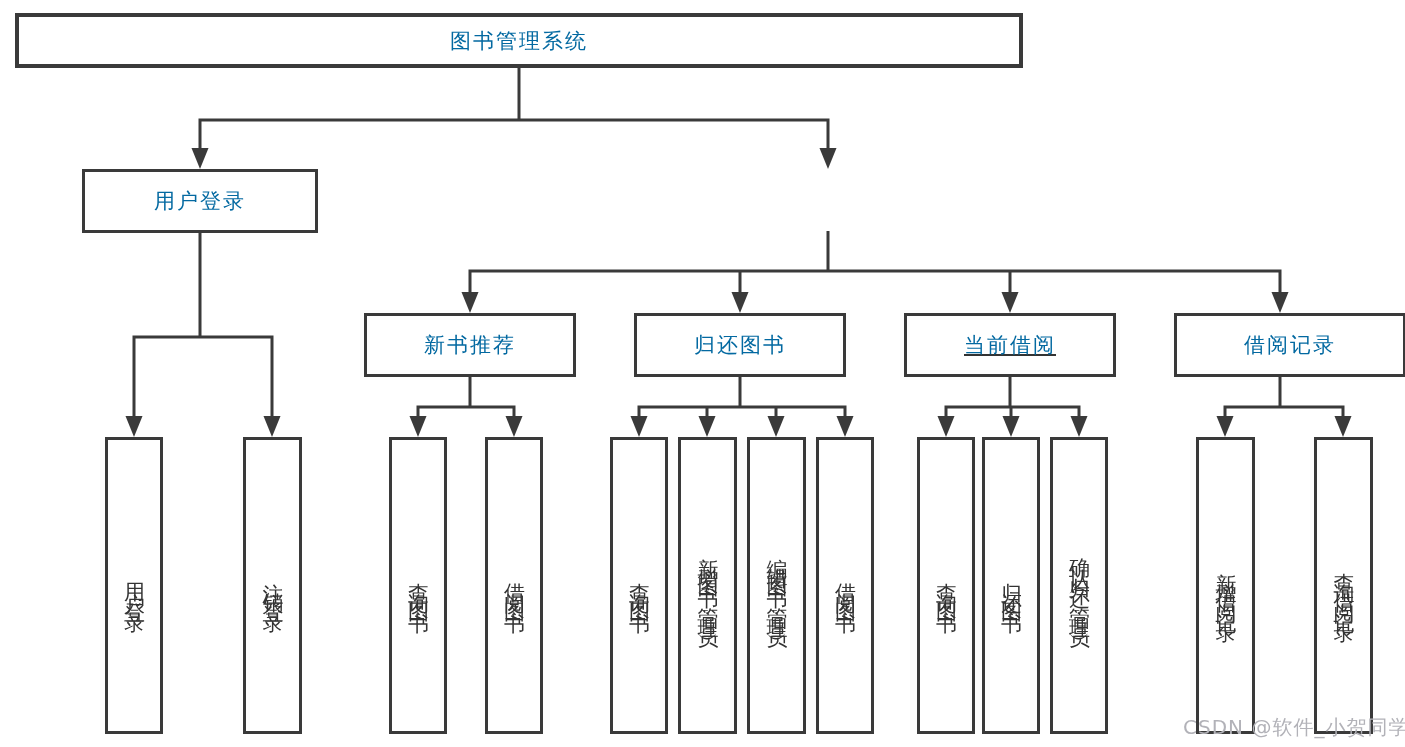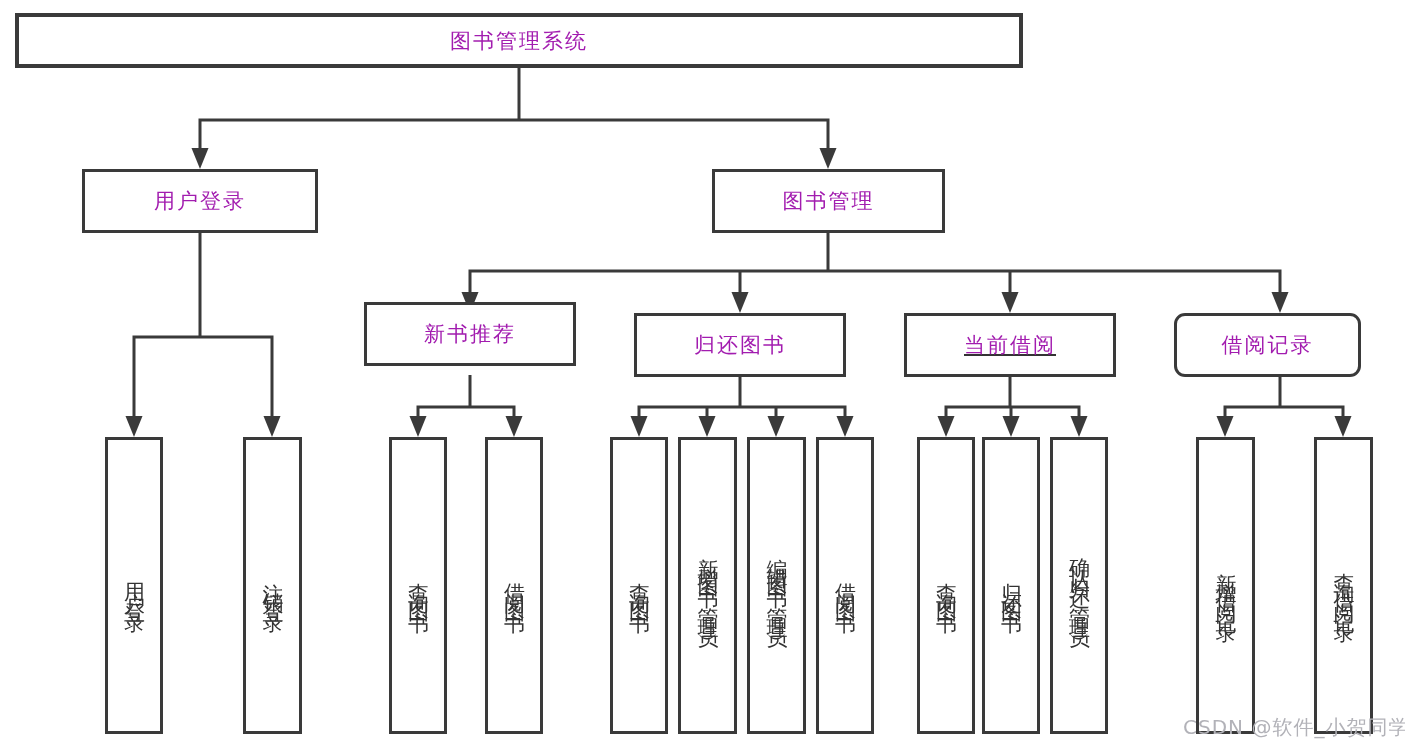--- a/index.html
+++ b/index.html
@@ -27,21 +27,21 @@
     display: flex;
     align-items: center;
     justify-content: center;
     color: #333333;
   }
   .box.root { border-width: 4px; }
   .hlabel {
     font-size: 21px;
     letter-spacing: 2px;
     white-space: nowrap;
-    color: #a21caf;
+    color: #0369a1;
   }
   .vlabel {
     writing-mode: vertical-rl;
     text-orientation: mixed;
     font-size: 21px;
     line-height: 1;
     letter-spacing: 10px;
     color: #333333;
     white-space: nowrap;
   }
@@ -122,34 +122,31 @@
     </g>
   </svg>
 
   <div class="box root" style="left:15px; top:13px; width:1008px; height:55px;">
     <span class="hlabel">图书管理系统</span>
   </div>
 
   <div class="box" style="left:82px; top:169px; width:236px; height:64px;">
     <span class="hlabel">用户登录</span>
   </div>
-  <div class="box" style="left:712px; top:169px; width:233px; height:64px;">
-    <span class="hlabel">图书管理</span>
-  </div>
 
-  <div class="box" style="left:364px; top:302px; width:212px; height:64px;">
+  <div class="box" style="left:364px; top:313px; width:212px; height:64px;">
     <span class="hlabel">新书推荐</span>
   </div>
   <div class="box" style="left:634px; top:313px; width:212px; height:64px;">
     <span class="hlabel">归还图书</span>
   </div>
   <div class="box" style="left:904px; top:313px; width:212px; height:64px;text-decoration:underline;">
     <span class="hlabel">当前借阅</span>
   </div>
-  <div class="box" style="left:1174px; top:313px; width:187px; height:64px;border-radius:11px;">
+  <div class="box" style="left:1174px; top:313px; width:232px; height:64px;">
     <span class="hlabel">借阅记录</span>
   </div>
 
   <div class="box" style="left:105px; top:437px; width:58px; height:297px;">
     <span class="vlabel">用户登录</span>
   </div>
   <div class="box" style="left:243px; top:437px; width:59px; height:297px;">
     <span class="vlabel">注销登录</span>
   </div>
 

